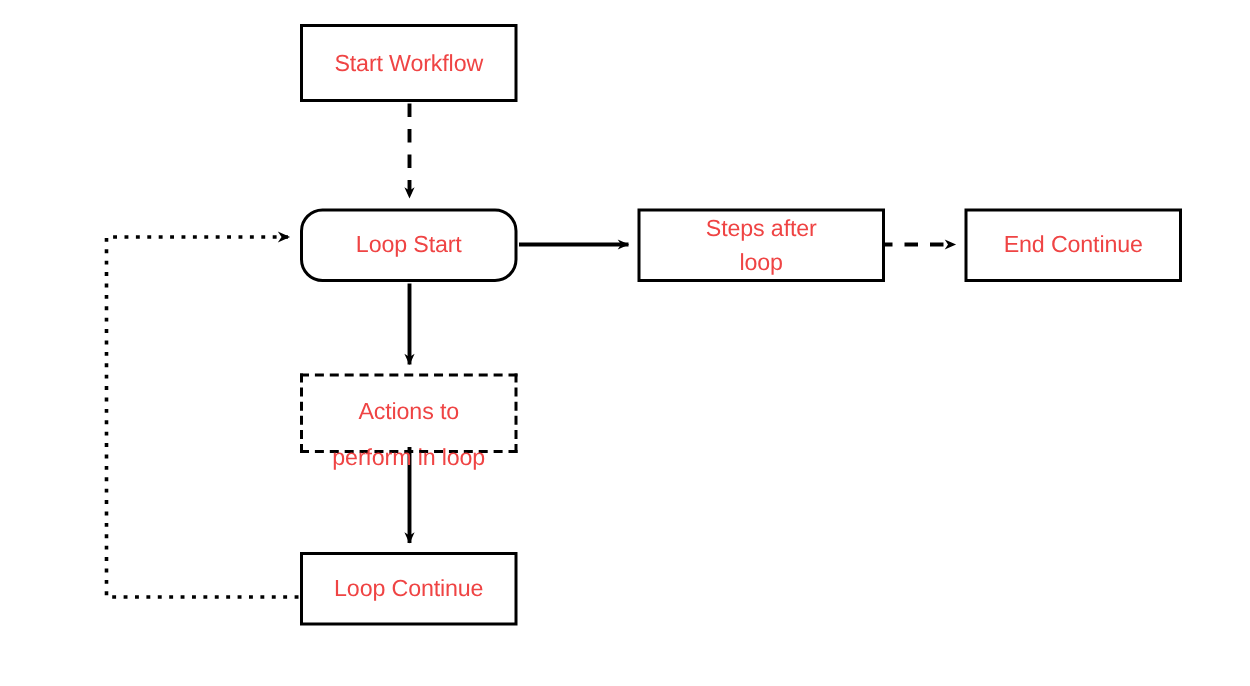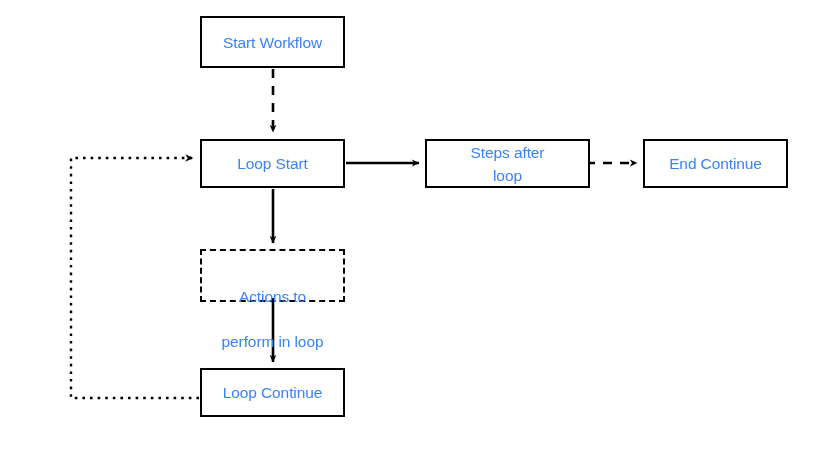--- a/index.html
+++ b/index.html
@@ -21,21 +21,21 @@
     left: 0;
     top: 0;
     width: 833px;
     height: 457px;
     pointer-events: none;
   }
   .node {
     position: absolute;
     box-sizing: border-box;
     background: #ffffff;
-    color: #3b82f6;
+    color: #ef4444;
     display: flex;
     align-items: center;
     justify-content: center;
     text-align: center;
     font-size: 15.5px;
     line-height: 23px;
     letter-spacing: -0.1px;
     z-index: 3;
   }
   .node.solid {
@@ -50,22 +50,22 @@
     white-space: pre-line;
   }
   
   .node.overflow-text {
     align-items: flex-start;
     justify-content: center;
     padding-top: 8px;
   }
   .node.overflow-text .node-label {
     position: relative;
-    top: 15px;
-    line-height: 45px;
+    top: 0;
+    line-height: 31px;
     background: transparent;
     text-align: center;
   }
 </style>
 </head>
 <body>
 
 <div id="canvas">
 
   <svg id="edges" viewBox="0 0 833 457" width="833" height="457" xmlns="http://www.w3.org/2000/svg">
@@ -88,21 +88,21 @@
 
     <line x1="569" y1="163" x2="637" y2="163" stroke="#000000" stroke-width="2.6" stroke-dasharray="9 8" marker-end="url(#arrow-solid)"></line>
 
     <path d="M 199 398 L 71 398 L 71 158 L 193 158" fill="none" stroke="#000000" stroke-width="2.4" stroke-dasharray="2.6 5" stroke-linecap="butt" marker-end="url(#arrow-thin)"></path>
   </svg>
 
   <div class="node solid" style="left:200px; top:16px; width:145px; height:52px;">
     <span class="node-label">Start Workflow</span>
   </div>
 
-  <div class="node solid" style="left:200px; top:139px; width:145px; height:49px;">
+  <div class="node solid" style="left:200px; top:139px; width:145px; height:49px;border-radius:15px;">
     <span class="node-label">Loop Start</span>
   </div>
 
   <div class="node solid" style="left:425px; top:139px; width:165px; height:49px;">
     <span class="node-label">Steps after
 loop</span>
   </div>
 
   <div class="node solid" style="left:643px; top:139px; width:145px; height:49px;">
     <span class="node-label">End Continue</span>

